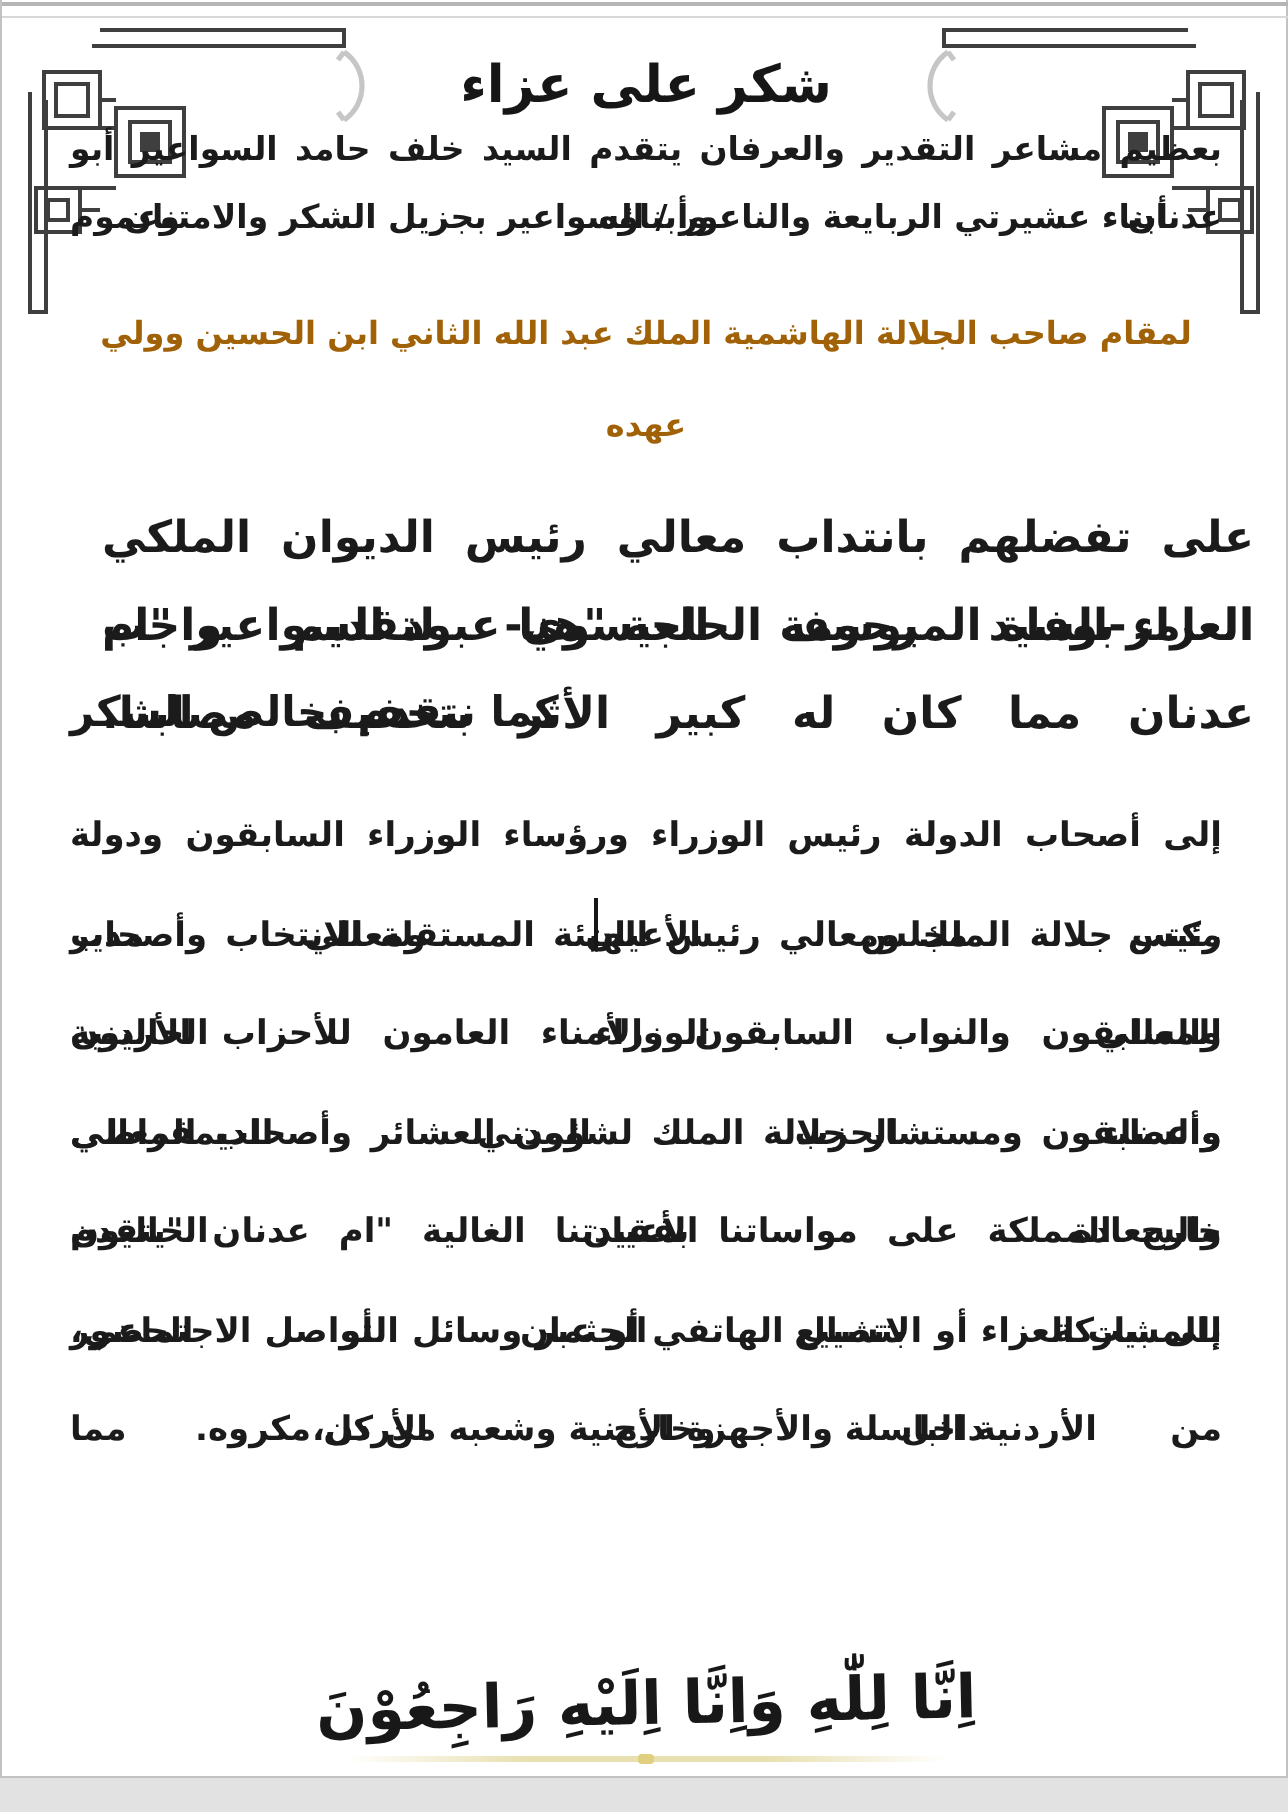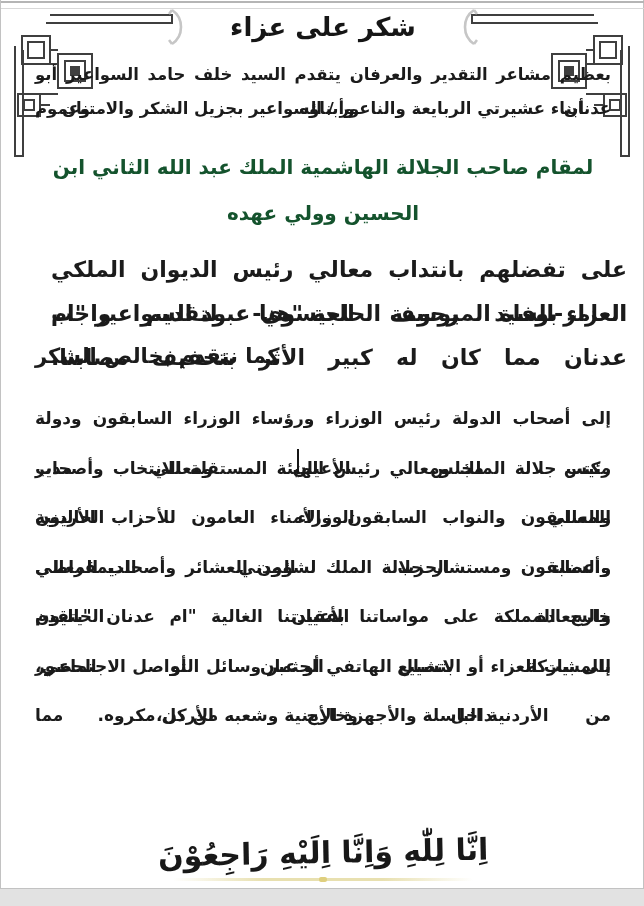--- a/index.html
+++ b/index.html
@@ -20,35 +20,35 @@
     border-bottom:1px solid #c2c2c2;
   }
   .topline1 { position:absolute; left:0; top:1px; width:644px; height:2px; background:#b5b5b5; }
   .topline2 { position:absolute; left:0; top:8px; width:644px; height:1px; background:#d8d8d8; }
 
   .corner { position:absolute; top:6px; }
   .corner.left  { left:5px; }
   .corner.right { right:5px; transform:scaleX(-1); }
 
   .title-row {
-    position:absolute; left:0; top:4px; width:644px; height:46px;
+    position:absolute; left:0; top:20px; width:644px; height:46px;
     display:flex; align-items:center; justify-content:center; gap:42px;
     direction:rtl;
   }
   .doc-title {
     font-size:26px; font-weight:bold; color:#161616;
     letter-spacing:0px;
   }
   .bracket { display:block; }
 
   .txt { direction:rtl; color:#1b1b1b; font-weight:bold; }
 
   .intro { position:absolute; top:58px; left:34px; width:576px; font-size:16.5px; }
   .intro .ln { height:34px; line-height:34px; }
-  .royal { position:absolute; top:144px; left:34px; width:576px; font-size:20px; color:#14532d; }
+  .royal { position:absolute; top:144px; left:34px; width:576px; font-size:16px; color:#a16207; }
   .royal .ln { height:46px; line-height:46px; text-align:center; }
   .delegation { position:absolute; top:248px; left:50px; width:576px; font-size:22px; }
   .delegation .ln { height:44px; line-height:44px; }
   .thanks { position:absolute; top:336px; left:34px; width:576px; height:40px; line-height:40px; font-size:21px; text-align:left; }
   .ack { position:absolute; top:394px; left:34px; width:576px; font-size:17px; }
   .ack .ln { height:49.5px; line-height:49.5px; }
 
   .stretch { text-align:justify; text-align-last:justify; }
   .center  { text-align:center; text-align-last:center; }
 

